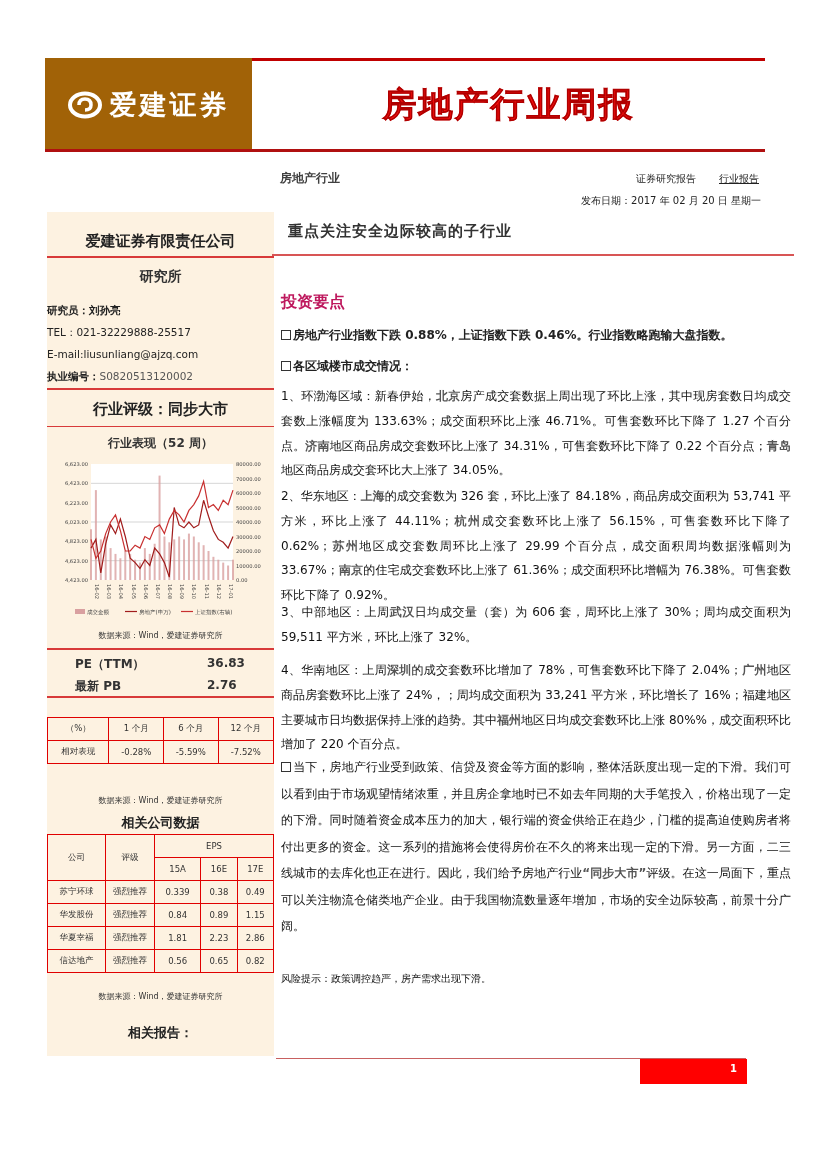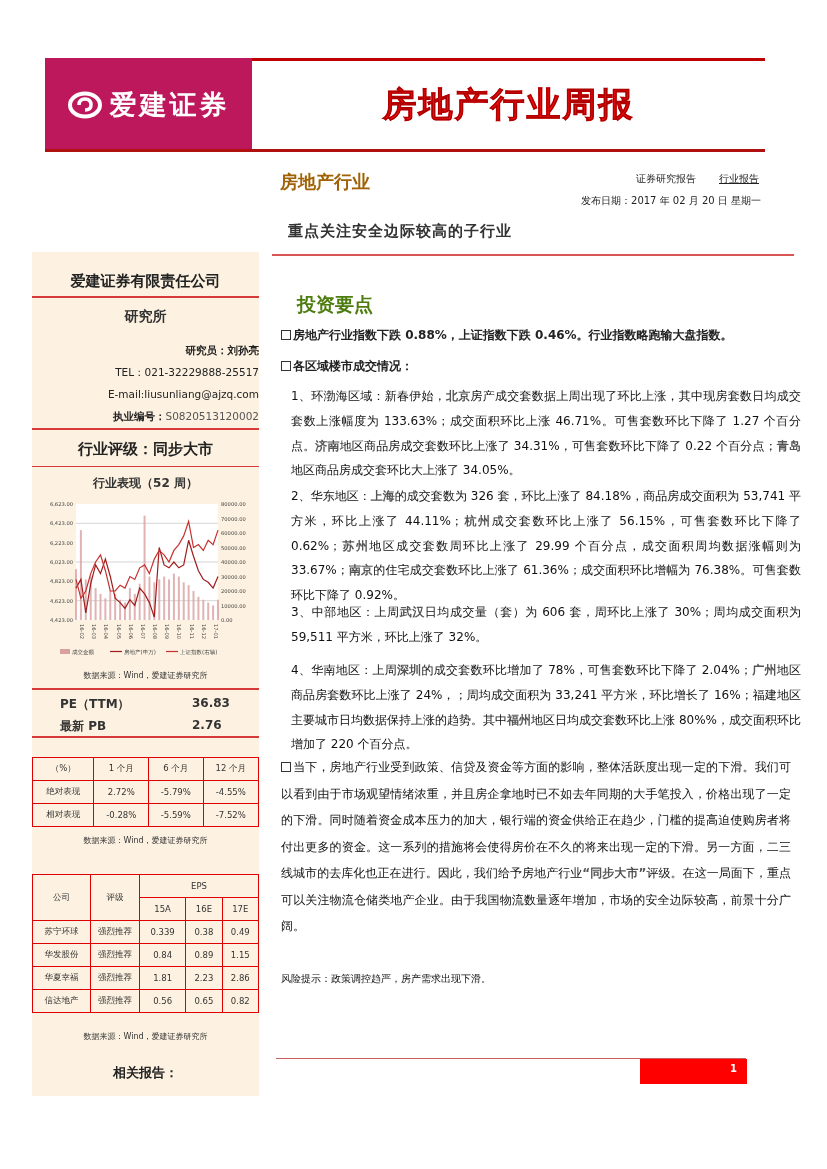--- a/index.html
+++ b/index.html
@@ -2,36 +2,36 @@
 <html><head>
 <meta charset="utf-8">
 <style>
   * { box-sizing: border-box; margin: 0; padding: 0; }
   html, body { width: 827px; height: 1169px; background: #ffffff; overflow: hidden; }
   body { position: relative; font-family: "DejaVu Sans", "Liberation Sans", sans-serif; color: #111; }
 
   
   .hdr-top-line { position: absolute; left: 45px; top: 58px; width: 720px; height: 3px; background: #c00000; }
   .hdr-bottom-line { position: absolute; left: 45px; top: 149px; width: 720px; height: 3px; background: #b01010; }
-  .logo-box { position: absolute; left: 45px; top: 58px; width: 207px; height: 93px; background: #be185d; display: flex; align-items: center; justify-content: center; gap: 8px; }
+  .logo-box { position: absolute; left: 45px; top: 58px; width: 207px; height: 93px; background: #a16207; display: flex; align-items: center; justify-content: center; gap: 8px; }
   .logo-mark { width: 34px; height: 28px; }
   .logo-text { color: #fff; font-family: "DejaVu Serif", "Liberation Serif", serif; font-size: 27px; font-weight: bold; letter-spacing: 3px; }
   .hdr-title { position: absolute; left: 252px; top: 62px; width: 513px; height: 86px; display: flex; align-items: center; justify-content: center; font-size: 34px; font-weight: bold; color: #ff1010; letter-spacing: 2px; -webkit-text-stroke: 0.6px #b00000; }
 
-  .sub-industry { position: absolute; left: 280px; top: 170px; font-size: 18px; font-weight: bold; color: #a16207; }
+  .sub-industry { position: absolute; left: 280px; top: 170px; font-size: 12px; font-weight: bold; color: #404040; }
   .sub-type1 { position: absolute; left: 636px; top: 172px; font-size: 10px; color: #222; }
   .sub-type2 { position: absolute; left: 719px; top: 172px; font-size: 10px; color: #222; text-decoration: underline; }
   .pub-date { position: absolute; right: 66px; top: 194px; font-size: 10px; color: #222; }
 
   
-  .sidebar { position: absolute; left: 32px; top: 212px; width: 227px; height: 844px; background: #fdf2e1; margin-top: 40px; }
+  .sidebar { position: absolute; left: 47px; top: 212px; width: 227px; height: 844px; background: #fdf2e1; }
   .sb-company { position: absolute; left: 0; top: 20px; width: 227px; text-align: center; font-size: 15px; font-weight: bold; color: #222; }
   .sb-line { position: absolute; left: 0; width: 227px; height: 2px; background: #d83a3a; }
   .sb-dept { position: absolute; left: 0; top: 56px; width: 227px; text-align: center; font-size: 14px; font-weight: bold; color: #333; }
-  .sb-row { position: absolute; left: 0; width: 227px; text-align: right; font-size: 10.5px; color: #222; }
+  .sb-row { position: absolute; left: 0; width: 227px; text-align: left; font-size: 10.5px; color: #222; }
   .sb-row b { font-weight: bold; }
   .sb-cert-no { color: #555; }
   .sb-rating { position: absolute; left: 0; top: 188px; width: 227px; text-align: center; font-size: 15px; font-weight: bold; color: #222; }
   .sb-perf-title { position: absolute; left: 0; top: 223px; width: 227px; text-align: center; font-size: 12px; font-weight: bold; color: #333; }
 
   .chart-wrap { position: absolute; left: 6px; top: 240px; width: 218px; height: 168px; }
   .chart-wrap svg text { font-family: "DejaVu Sans", sans-serif; }
   .chart-source { position: absolute; left: 0; top: 418px; width: 227px; text-align: center; font-size: 8px; color: #333; }
 
   .kv-row { position: absolute; left: 0; width: 227px; font-size: 12px; font-weight: bold; color: #333; }
@@ -39,24 +39,24 @@
   .kv-row .v { position: absolute; left: 160px; }
 
   table.grid { border-collapse: collapse; position: absolute; left: 0; width: 227px; font-size: 8.5px; color: #333; }
   table.grid td { border: 1.5px solid #e00000; text-align: center; padding: 0; }
   .src-note { position: absolute; left: 0; width: 227px; text-align: center; font-size: 8px; color: #333; }
   .sb-section { position: absolute; left: 0; width: 227px; text-align: center; font-size: 13px; font-weight: bold; color: #222; }
 
   
   .main-headline { position: absolute; left: 288px; top: 222px; font-size: 15px; font-weight: bold; color: #333; letter-spacing: 1px; }
   .main-headline-line { position: absolute; left: 272px; top: 254px; width: 522px; height: 2px; background: #d85555; }
-  .main-section { position: absolute; left: 281px; top: 292px; font-size: 19px; font-weight: bold; color: #4d7c0f; margin-left: 16px; }
+  .main-section { position: absolute; left: 281px; top: 292px; font-size: 16px; font-weight: bold; color: #be185d; }
   .bullet { position: absolute; left: 281px; font-size: 12px; font-weight: bold; color: #222; }
   .para { position: absolute; left: 281px; width: 510px; font-size: 12px; color: #111; text-align: justify; }
-  .para.lh25 { line-height: 24.8px; margin-left: 10px; }
+  .para.lh25 { line-height: 24.8px; }
   .para.lh22 { line-height: 25px; }
   .box { display: inline-block; width: 10px; height: 10px; border: 1px solid #333; margin-right: 2px; vertical-align: -1px; }
   .city { font-weight: bold; color: #555; }
   .risk { position: absolute; left: 281px; top: 972px; font-size: 10px; color: #111; }
 
   .foot-line { position: absolute; left: 276px; top: 1058px; width: 470px; height: 1px; background: #c86060; }
   .page-box { position: absolute; left: 640px; top: 1059px; width: 107px; height: 25px; background: #ff0000; color: #fff; font-size: 10px; font-weight: bold; text-align: right; padding-right: 10px; line-height: 20px; }
 </style>
 </head>
 <body>
@@ -179,35 +179,30 @@
 
   <table class="grid" id="perf-table" style="top:505px">
     <tbody>
         <tr style="height:23px">
       <td>（%）</td>
       <td>1 个月</td>
       <td>6 个月</td>
       <td>12 个月</td>
     </tr>
     <tr style="height:23px">
-      <td>绝对表现</td>
-      <td>2.72%</td>
-      <td>-5.79%</td>
-      <td>-4.55%</td>
-    </tr>
-    <tr style="height:23px">
       <td>相对表现</td>
       <td>-0.28%</td>
       <td>-5.59%</td>
       <td>-7.52%</td>
     </tr>
   </tbody>
     </table>
   <div class="src-note" style="top:583px">数据来源：Wind，爱建证券研究所</div>
 
+  <div class="sb-section" style="top:602px">相关公司数据</div>
 
   <table class="grid" style="top:622px">
     <tbody>
         <tr style="height:23px">
       <td rowspan="2" style="width:58px">公司</td>
       <td rowspan="2" style="width:49px">评级</td>
       <td colspan="3">EPS</td>
     </tr>
     <tr style="height:23px">
       <td>15A</td>

